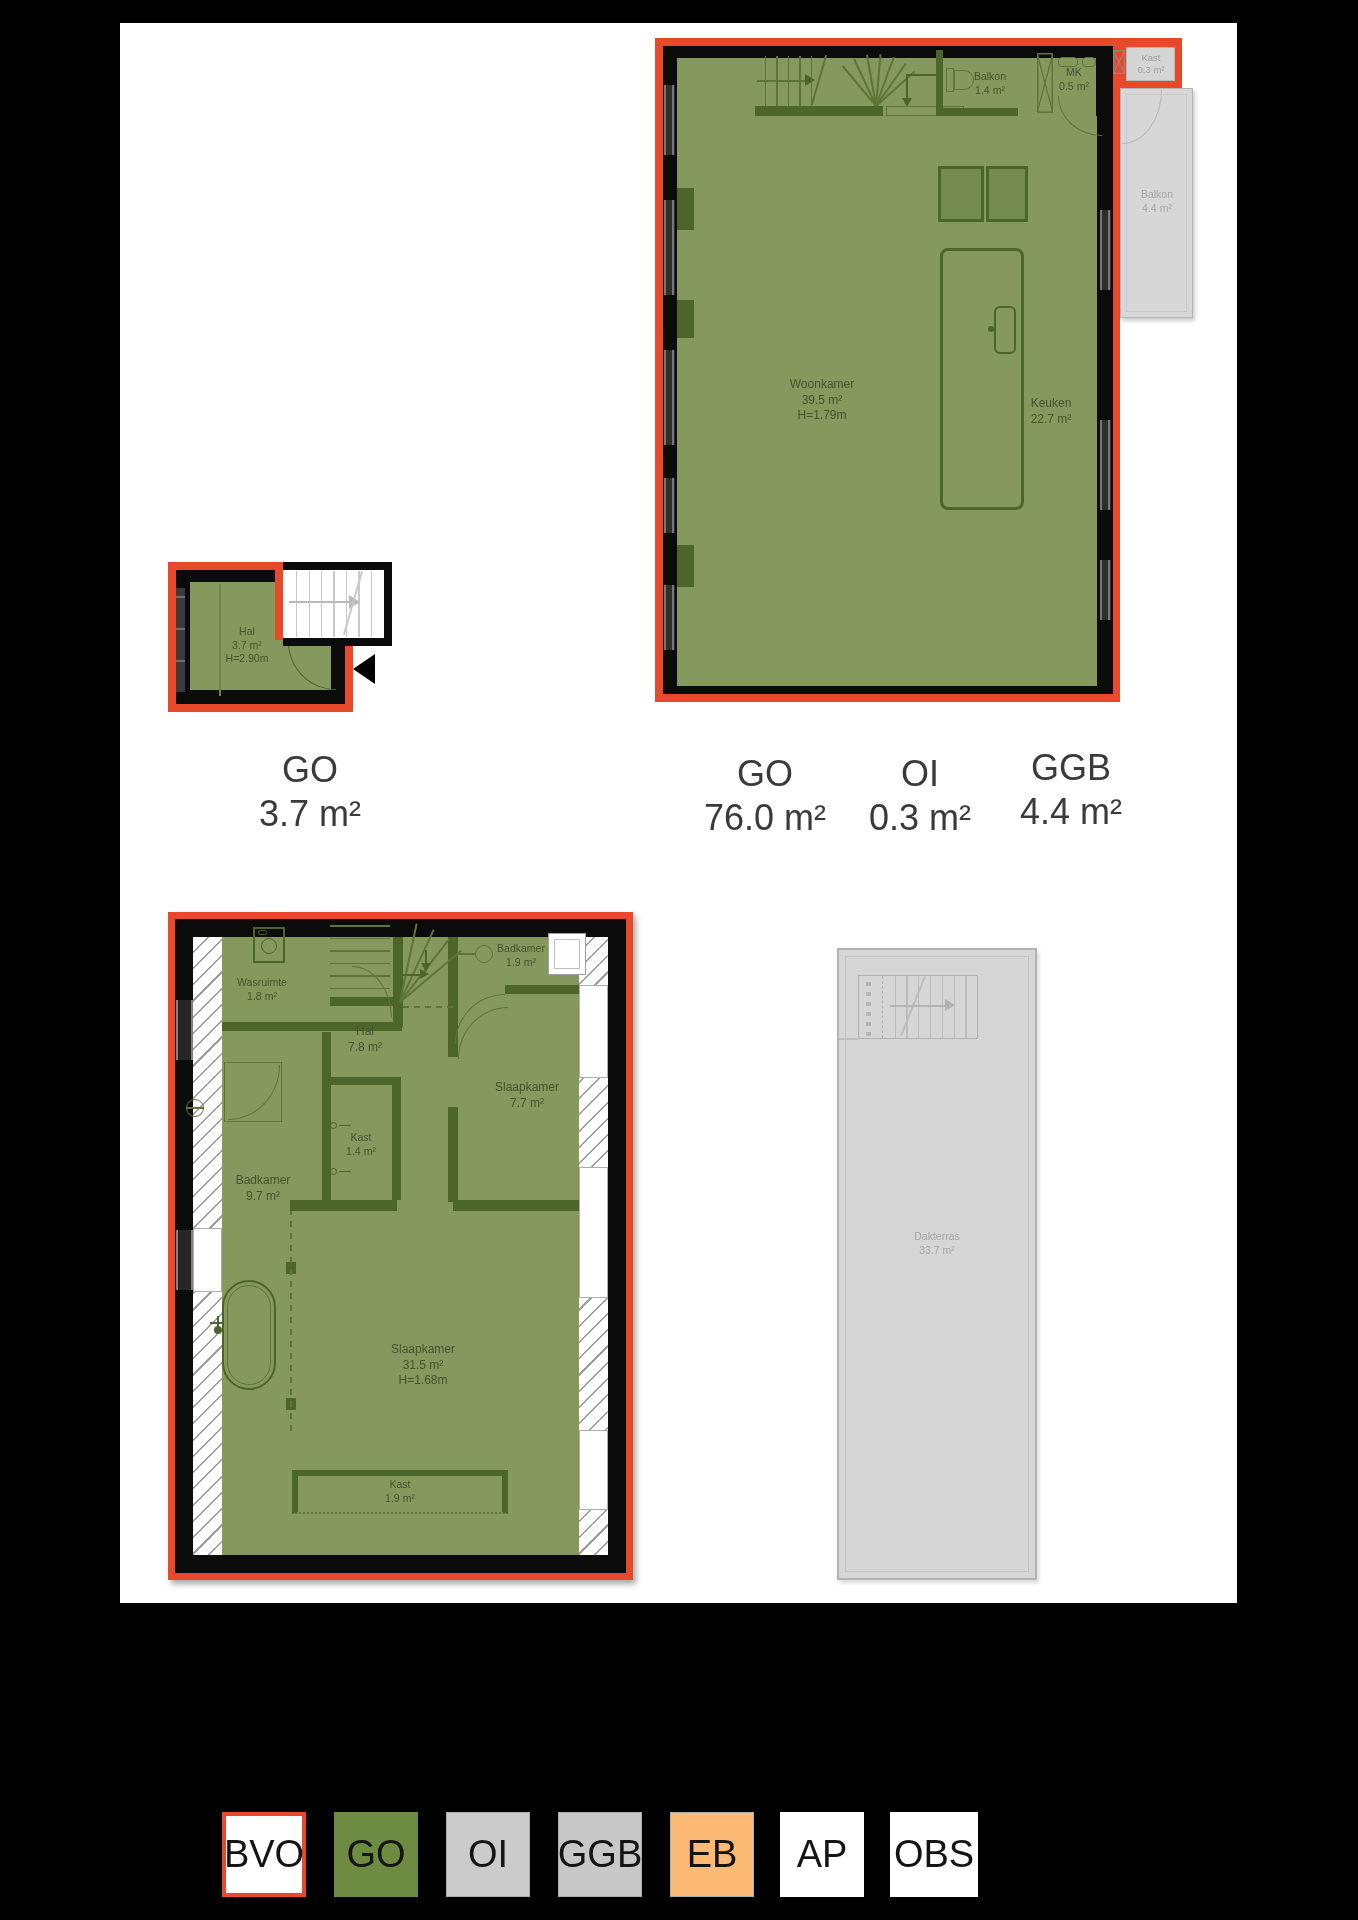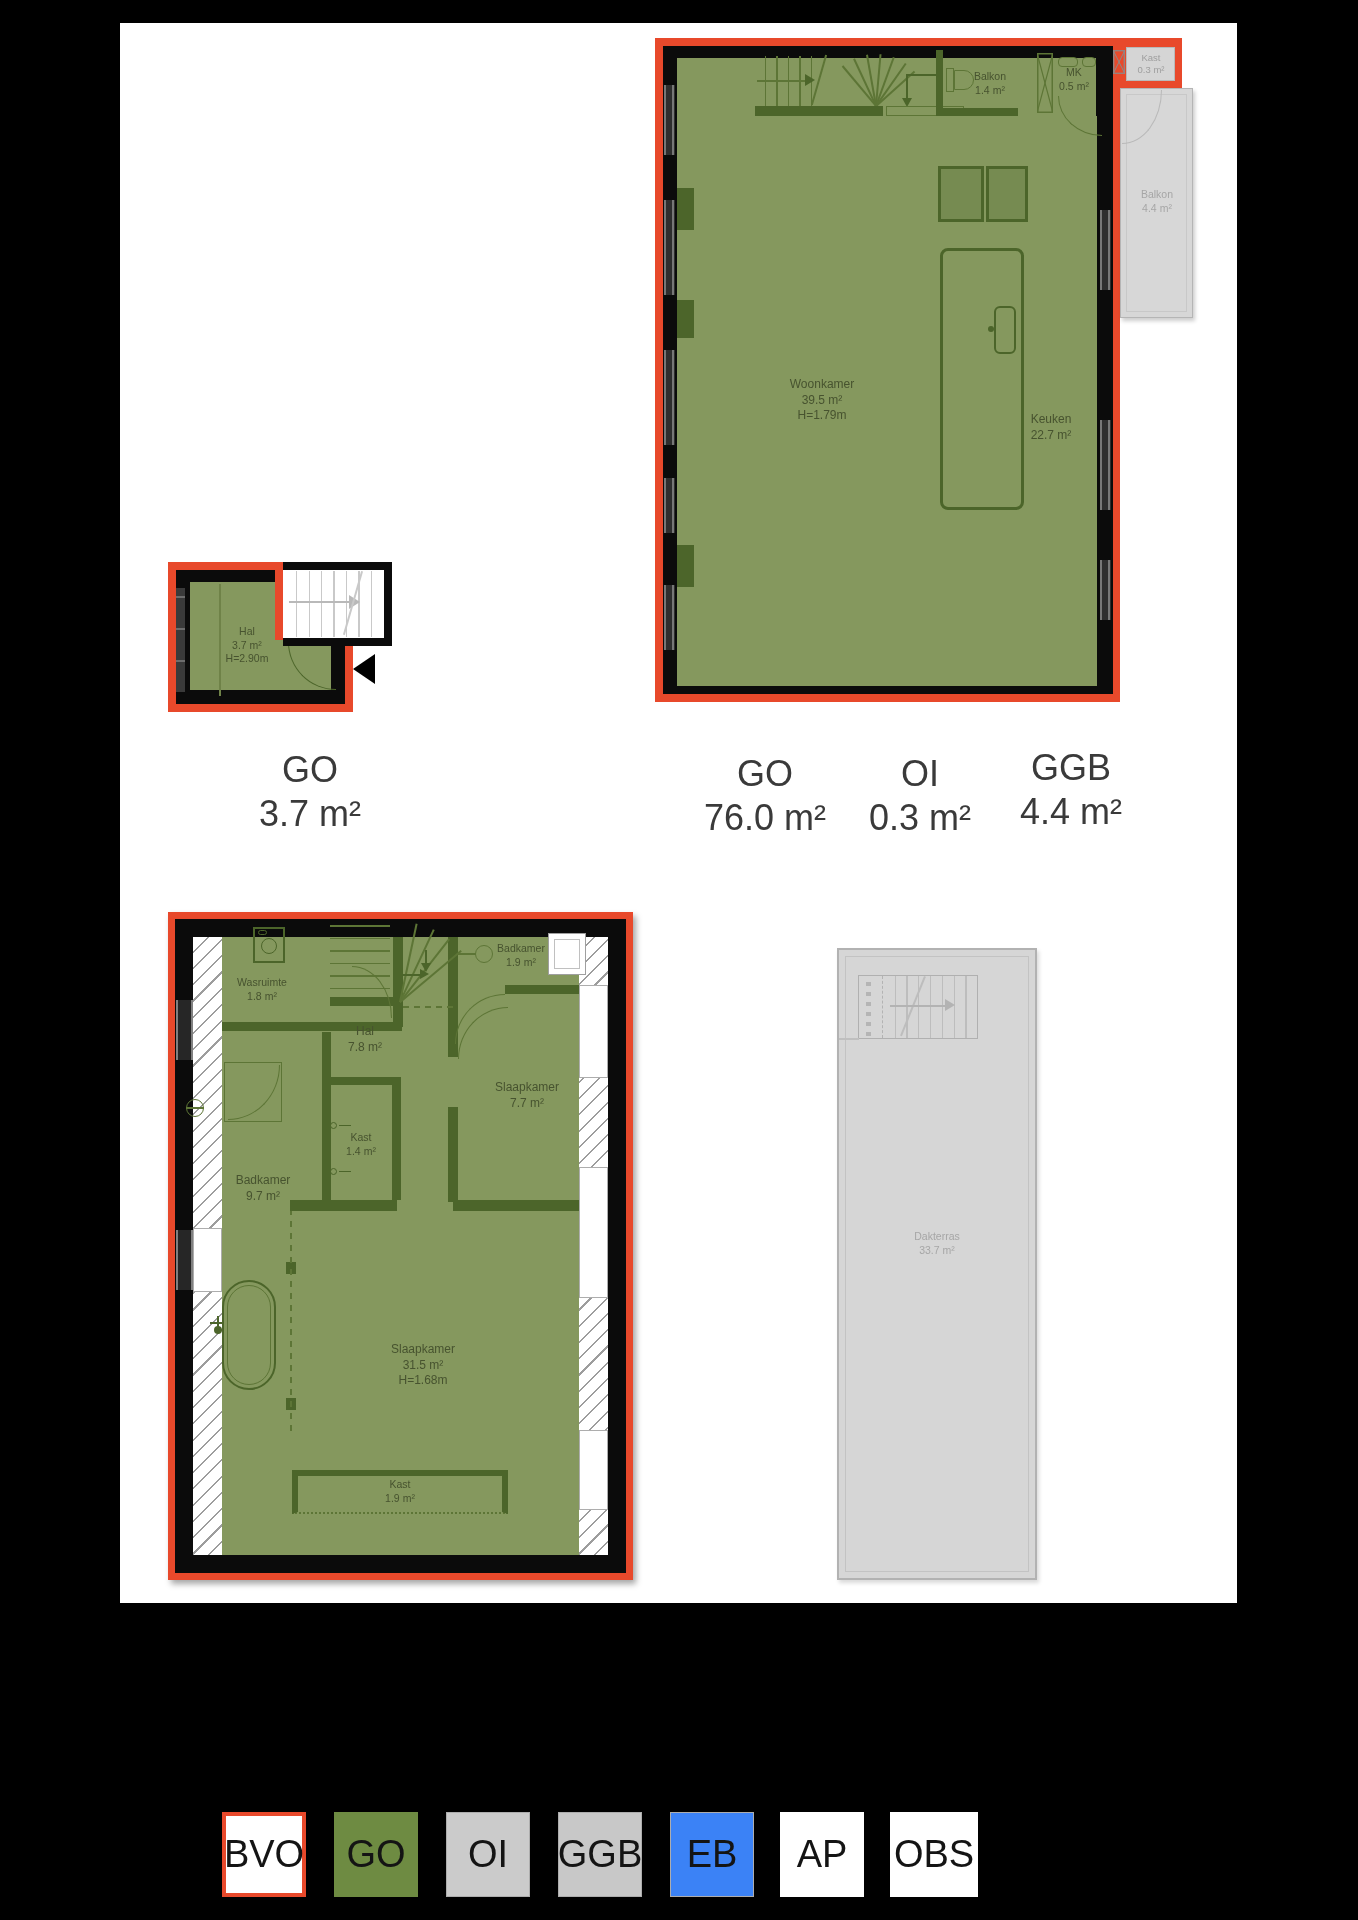--- a/index.html
+++ b/index.html
@@ -133,21 +133,21 @@
     <div class="abs" style="left:986px;top:166px;width:42px;height:56px;border:3px solid #4c652a;background:rgba(76,101,42,0.25);"></div>
     <div class="abs" style="left:940px;top:248px;width:84px;height:262px;border:3px solid #4c652a;border-radius:8px;"></div>
     <div class="abs" style="left:994px;top:306px;width:22px;height:48px;border:2px solid #4c652a;border-radius:6px;"></div>
     <div class="abs" style="left:988px;top:326px;width:6px;height:6px;background:#4c652a;border-radius:50%;"></div>
 
     <div class="rlabel" style="left:822px;top:400px;">
       <span>Woonkamer</span>
       <span>39.5 m²</span>
       <span>H=1.79m</span>
     </div>
-    <div class="rlabel" style="left:1051px;top:428px;">
+    <div class="rlabel" style="left:1051px;top:412px;">
       <span>Keuken</span>
       <span>22.7 m²</span>
     </div>
 
     <div class="abs" style="left:1126px;top:47px;width:49px;height:34px;background:#d5d5d5;border:1px solid #b9b9b9;"></div>
     <div class="rlabel tiny grey" style="left:1151px;top:64px;color:#9e9e9e;">
       <span>Kast</span>
       <span>0.3 m²</span>
     </div>
     <svg class="abs" style="left:1113px;top:50px;" width="12" height="24">
@@ -324,21 +324,21 @@
     </div>
     <div class="lbox" style="left:334px;background:#6e8b42;">
       <span>GO</span>
     </div>
     <div class="lbox" style="left:446px;background:#cbcbcb;border:1px solid #adadad;">
       <span>OI</span>
     </div>
     <div class="lbox" style="left:558px;background:#c8c8c8;border:1px solid #adadad;">
       <span>GGB</span>
     </div>
-    <div class="lbox" style="left:670px;background:#3b82f6;border:1px solid #adadad;">
+    <div class="lbox" style="left:670px;background:#fdba74;border:1px solid #adadad;">
       <span>EB</span>
     </div>
     <div class="lbox" style="left:780px;background:#fff;">
       <span>AP</span>
     </div>
     <div class="lbox" style="left:890px;width:88px;background:#fff;">
       <span>OBS</span>
     </div>
   </div>
 

